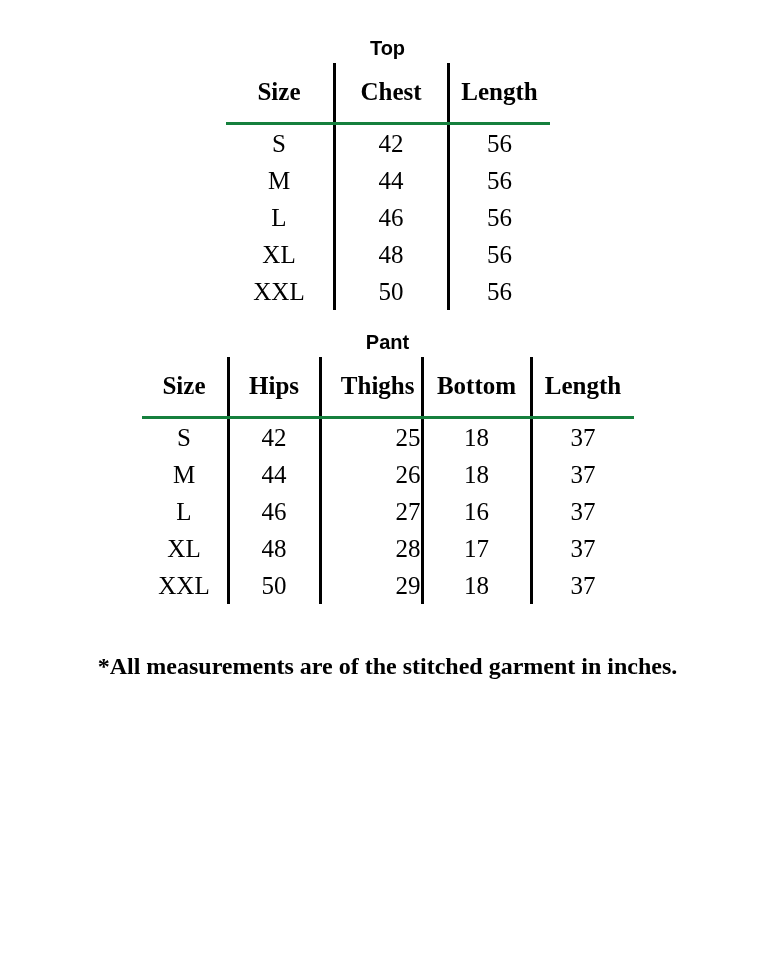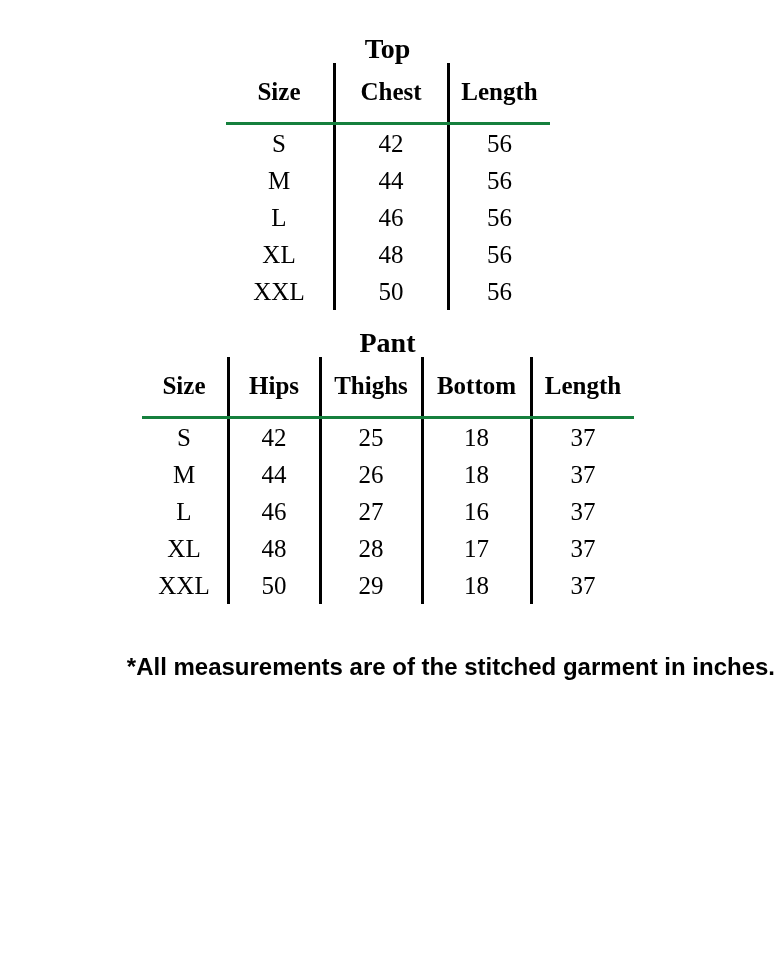--- a/index.html
+++ b/index.html
@@ -23,23 +23,23 @@
     padding-top: 56px;
     font-family: "Liberation Serif", serif;
     font-weight: bold;
     font-size: 44px;
     line-height: 53px;
     text-align: center;
     letter-spacing: 0.5px;
   }
   .section-heading {
     margin: 0;
-    font-family: Liberation Serif, serif;
+    font-family: Liberation Sans, sans-serif;
     font-weight: bold;
-    font-size: 28px;
+    font-size: 20px;
     line-height: 29px;
     text-align: center;
   }
   .heading-top { margin-top: 34px; }
   .heading-pant { margin-top: 18px; }
 
   table.size-table {
     border-collapse: collapse;
     margin: 0 auto;
     table-layout: fixed;
@@ -70,32 +70,32 @@
     border-bottom: 3px solid #15803d;
   }
 
   
   .table-top th:nth-child(1), .table-top td:nth-child(1) { width: 95px; }
   .table-top th:nth-child(2), .table-top td:nth-child(2) { width: 99px; }
   .table-top th:nth-child(3), .table-top td:nth-child(3) { width: 88px; }
 
   .table-pant th:nth-child(1), .table-pant td:nth-child(1) { width: 73px; }
   .table-pant th:nth-child(2), .table-pant td:nth-child(2) { width: 77px; }
-  .table-pant th:nth-child(3), .table-pant td:nth-child(3) { width: 87px; }
+  .table-pant th:nth-child(3), .table-pant td:nth-child(3) { width: 87px; text-align: right; }
   .table-pant th:nth-child(4), .table-pant td:nth-child(4) { width: 94px; }
   .table-pant th:nth-child(5), .table-pant td:nth-child(5) { width: 89px; }
 
   .footnote {
     margin: 0;
     margin-top: 48px;
-    font-family: Liberation Sans, sans-serif;
+    font-family: Liberation Serif, serif;
     font-weight: bold;
     font-size: 24px;
     line-height: 29px;
-    text-align: right;
+    text-align: center;
   }
 </style>
 </head>
 <body>
 
 <div class="page">
 
 
   <section>
     <h2 class="section-heading heading-top">Top</h2>

